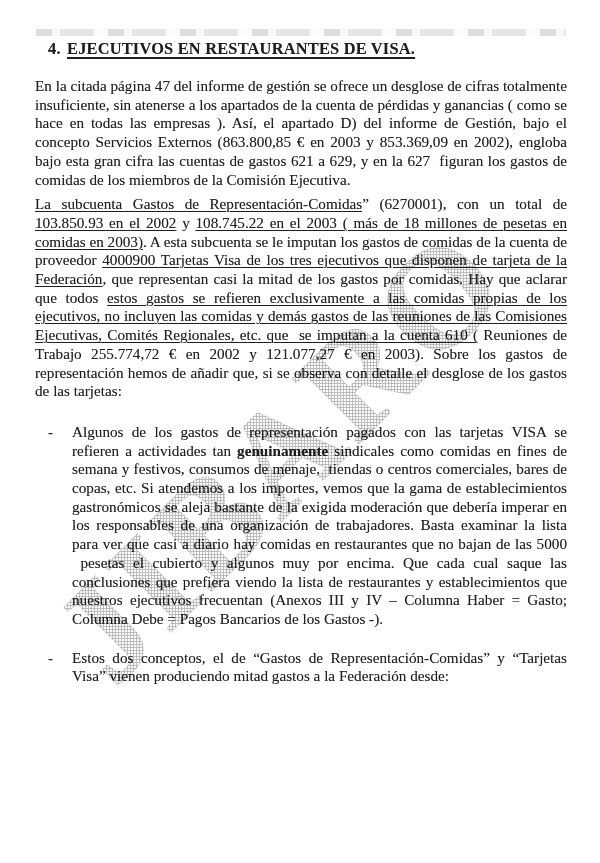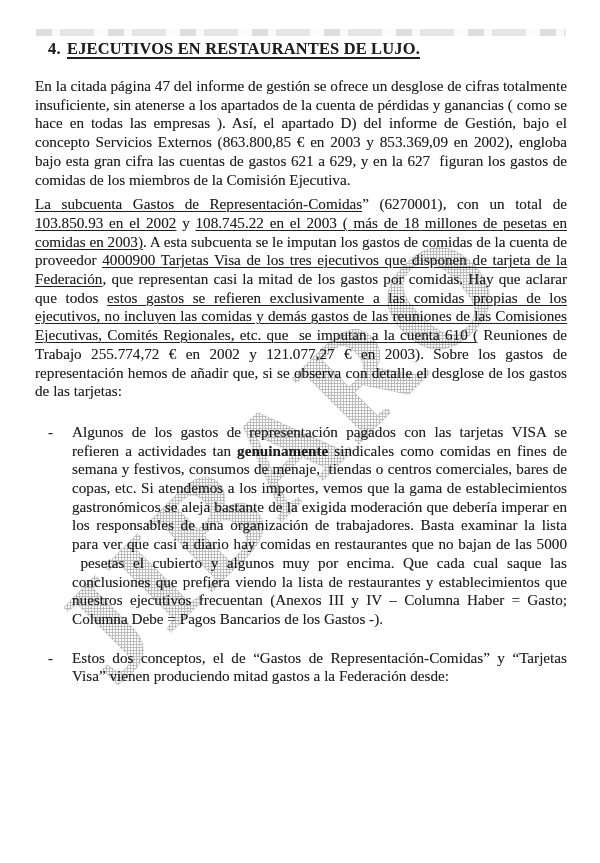--- a/index.html
+++ b/index.html
@@ -75,21 +75,21 @@
 
   <div class="scan-artifact"></div>
 
   <div class="watermark">JIBARO</div>
 
   <div class="content">
 
     <div class="heading">
       <span class="heading-number">4.</span>
       <div class="heading-text">
-        <div class="heading-line">EJECUTIVOS EN RESTAURANTES DE LUJO.</div>
+        <div class="heading-line">EJECUTIVOS EN RESTAURANTES DE VISA.</div>
       </div>
     </div>
 
     <p class="para"><span>En la citada página 47 del informe de gestión se ofrece un desglose de cifras totalmente insuficiente, sin atenerse a los apartados de la cuenta de pérdidas y ganancias ( como se hace en todas las empresas ). Así, el apartado D) del informe de Gestión, bajo el concepto Servicios Externos (863.800,85 € en 2003 y 853.369,09 en 2002), engloba bajo esta gran cifra las cuentas de gastos 621 a 629, y en la 627 &nbsp;figuran los gastos de comidas de los miembros de la Comisión Ejecutiva.</span></p>
 
     <p class="para"><span class="u">La subcuenta Gastos de Representación-Comidas</span><span>” (6270001), con un total de </span><span class="u">103.850.93 en el 2002</span><span> y </span><span class="u">108.745.22 en el 2003 ( más de 18 millones de pesetas en comidas en 2003)</span><span>. A esta subcuenta se le imputan los gastos de comidas de la cuenta de proveedor </span><span class="u">4000900 Tarjetas Visa de los tres ejecutivos que disponen de tarjeta de la Federación</span><span>, que representan casi la mitad de los gastos por comidas. Hay que aclarar que todos </span><span class="u">estos gastos se refieren exclusivamente a las comidas propias de los ejecutivos, no incluyen las comidas y demás gastos de las reuniones de las Comisiones Ejecutivas, Comités Regionales, etc. que &nbsp;se imputan a la cuenta 610 (</span><span> Reuniones de Trabajo 255.774,72 € en 2002 y 121.077,27 € en 2003). Sobre los gastos de representación hemos de añadir que, si se observa con detalle el desglose de los gastos de las tarjetas:</span></p>
 
     <div class="bullets">
 
       <div class="bullet">

